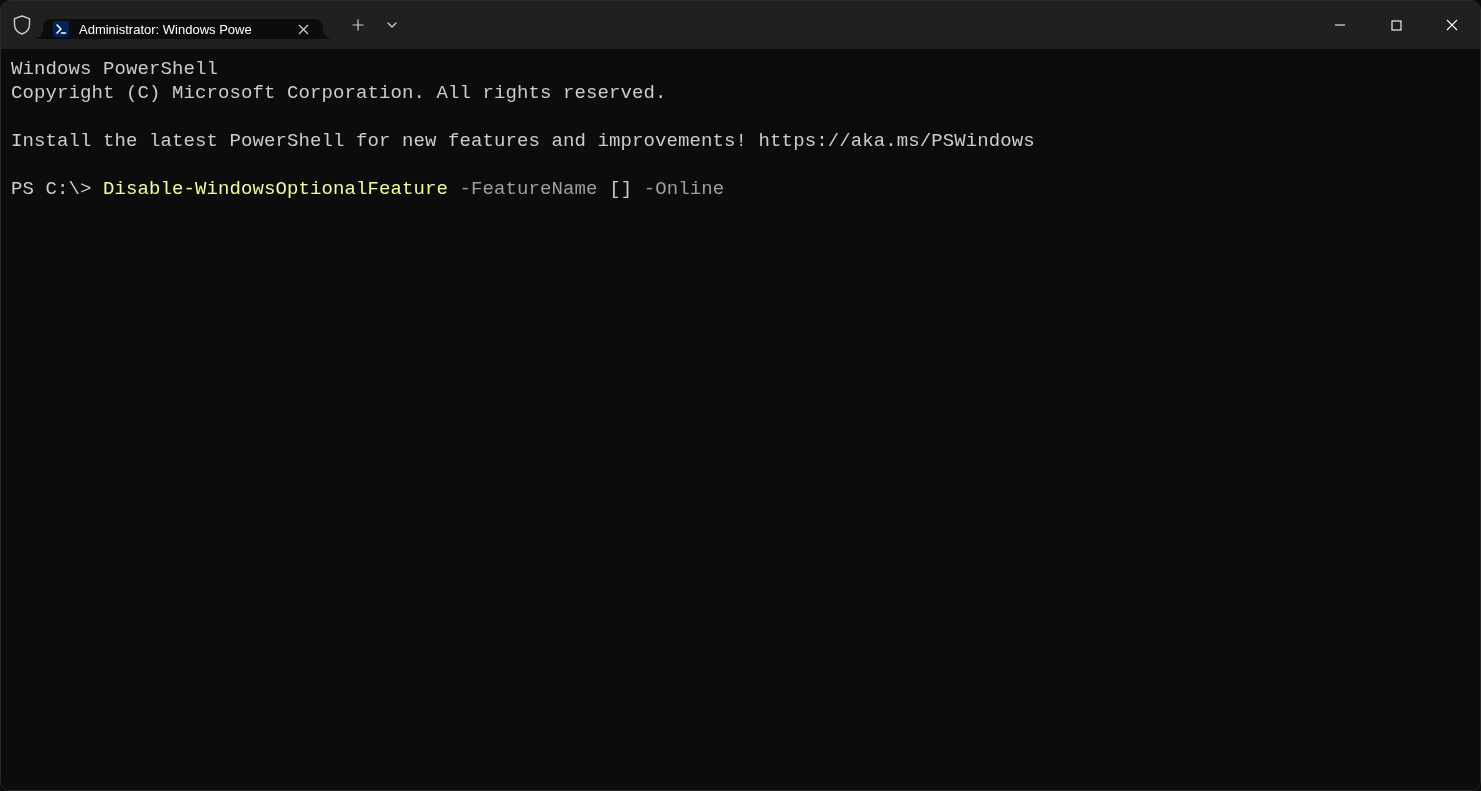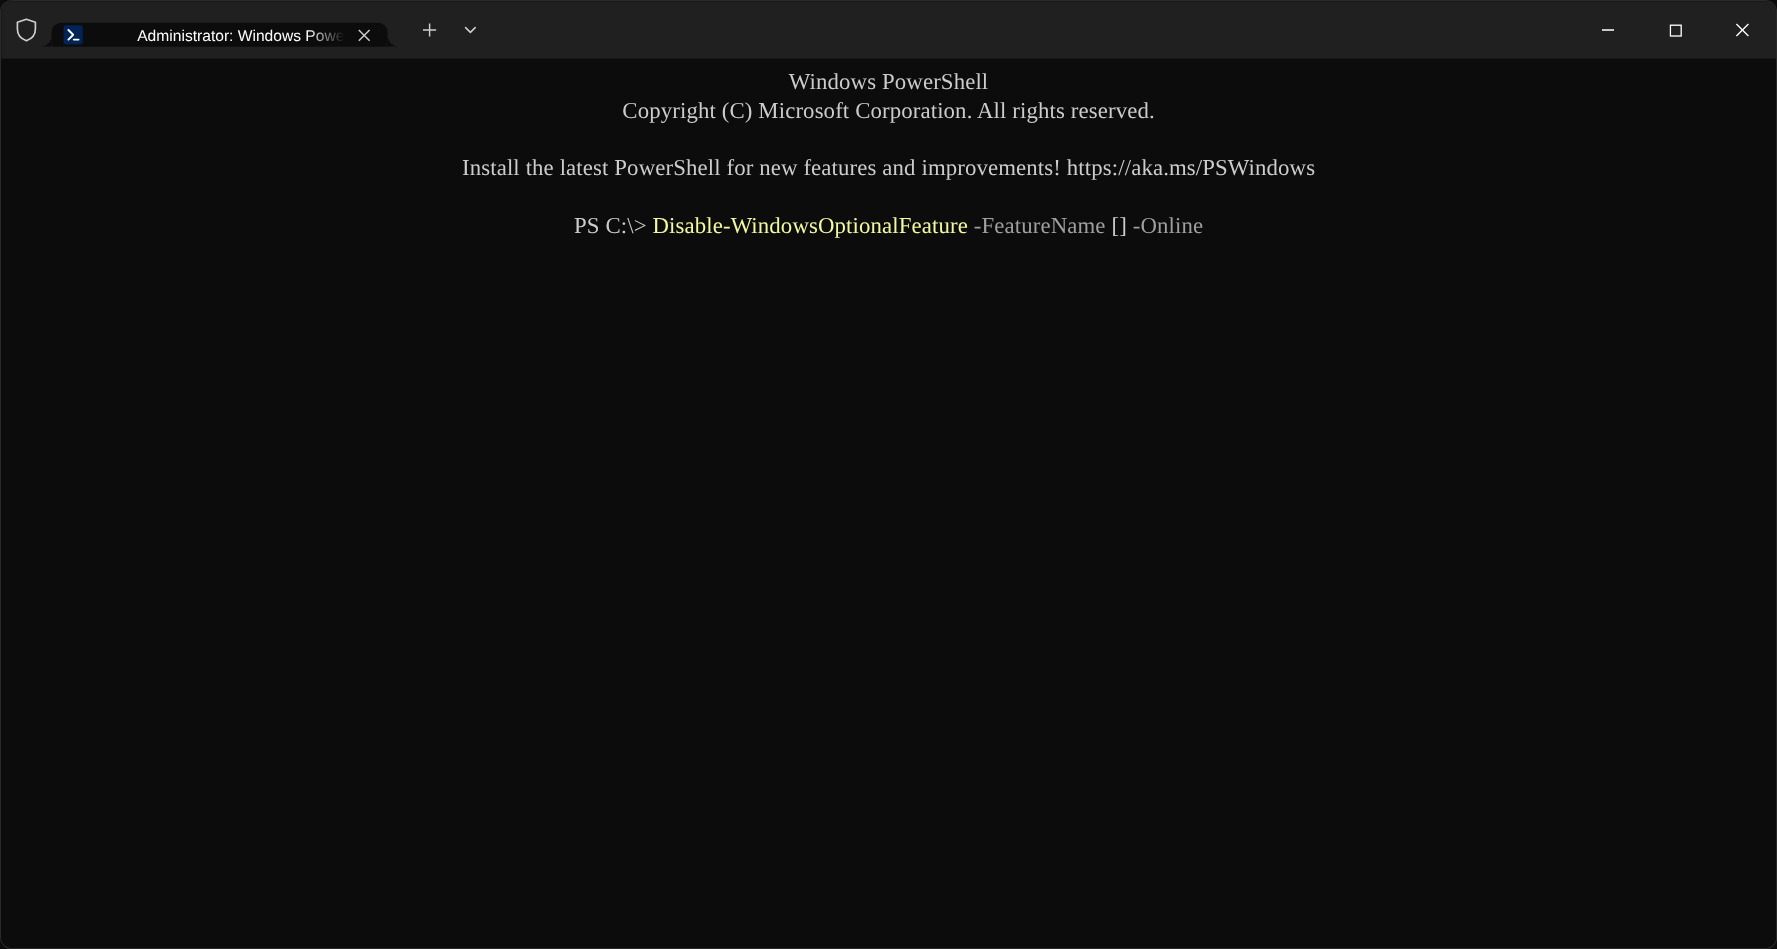--- a/index.html
+++ b/index.html
@@ -7,21 +7,20 @@
     body { display: flex; flex-direction: column; border-radius: 10px; overflow: hidden; border: 1px solid #2a2a2a; }
 
     
     .titlebar {
       height: 48px;
       background: #202020;
       display: flex;
       align-items: stretch;
       color: #ffffff;
       user-select: none;
-      text-align: right;
     }
     .titlebar-left {
       display: flex;
       align-items: center;
       padding-left: 12px;
     }
     .shield-icon {
       width: 18px;
       height: 20px;
       display: flex;
@@ -109,28 +108,27 @@
       align-items: center;
       justify-content: center;
       color: #ffffff;
     }
 
     
     .terminal {
       flex: 1;
       background: #0c0c0c;
       padding: 8px 10px;
-      font-family: Liberation Serif, serif;
+      font-family: Liberation Mono, monospace;
       font-size: 19px;
       line-height: 24px;
       color: #cccccc;
       white-space: pre;
       overflow: hidden;
       letter-spacing: 0.1px;
-      text-align: center;
     }
     .tok-cmd    { color: #f3f99d; }
     .tok-param  { color: #9f9f9f; }
     .tok-white  { color: #cccccc; }
   </style>
 </head>
 <body>
 
 <div class="titlebar">
   <div class="titlebar-left">

